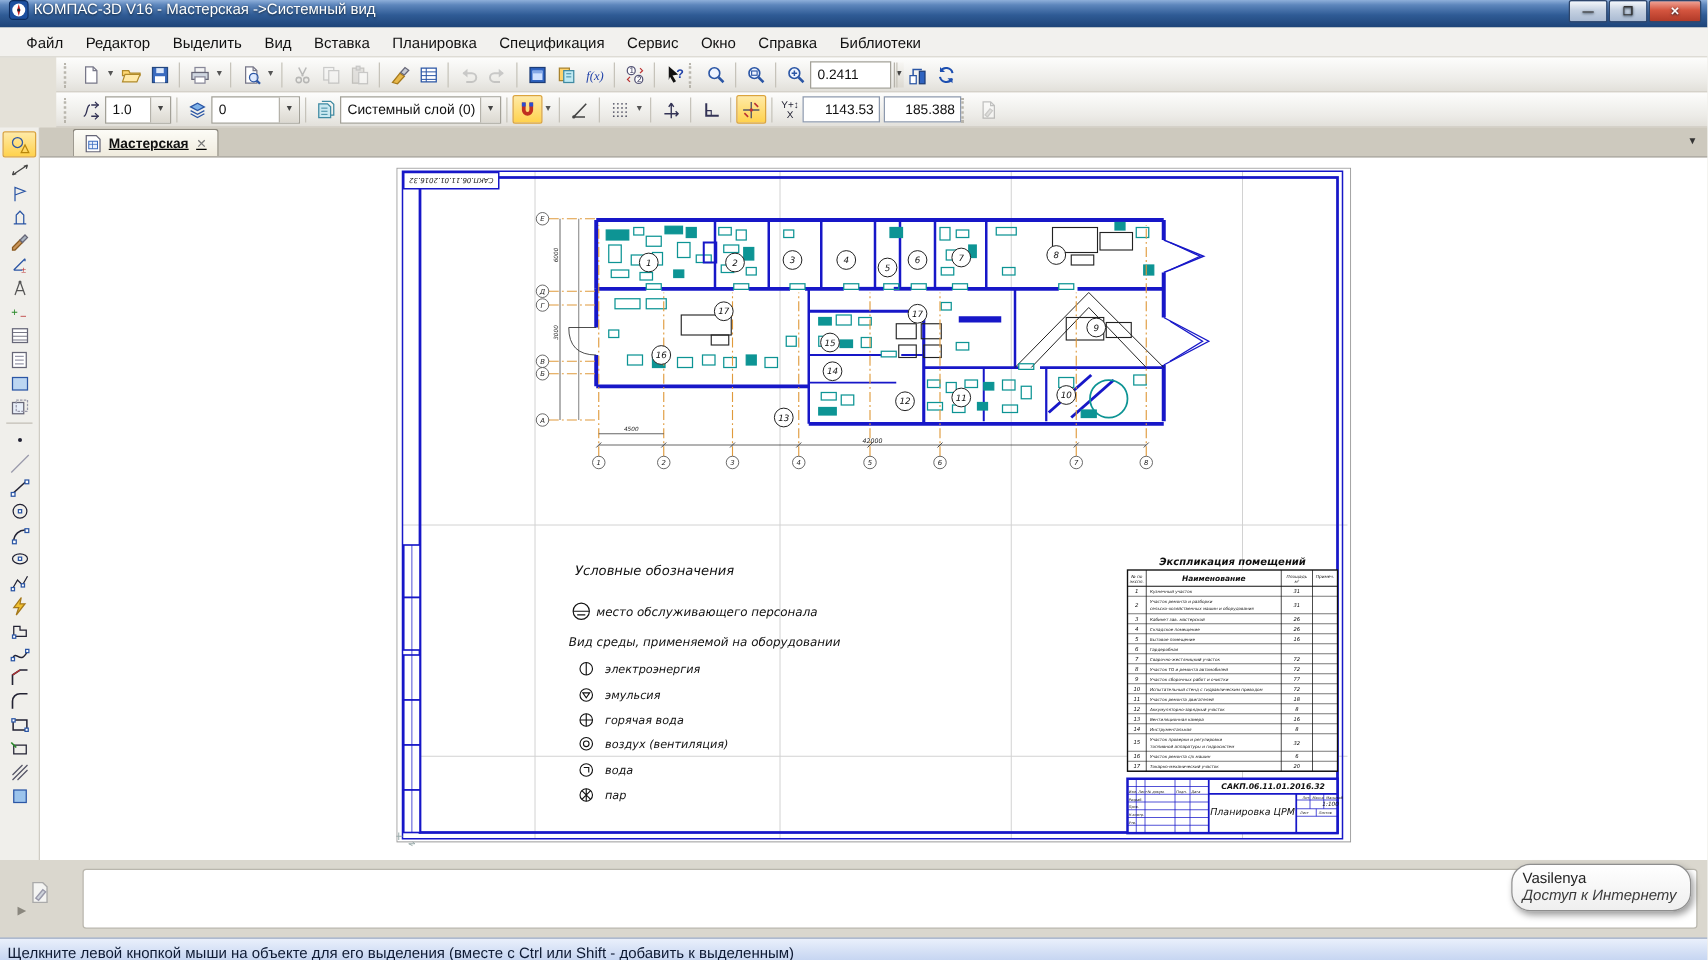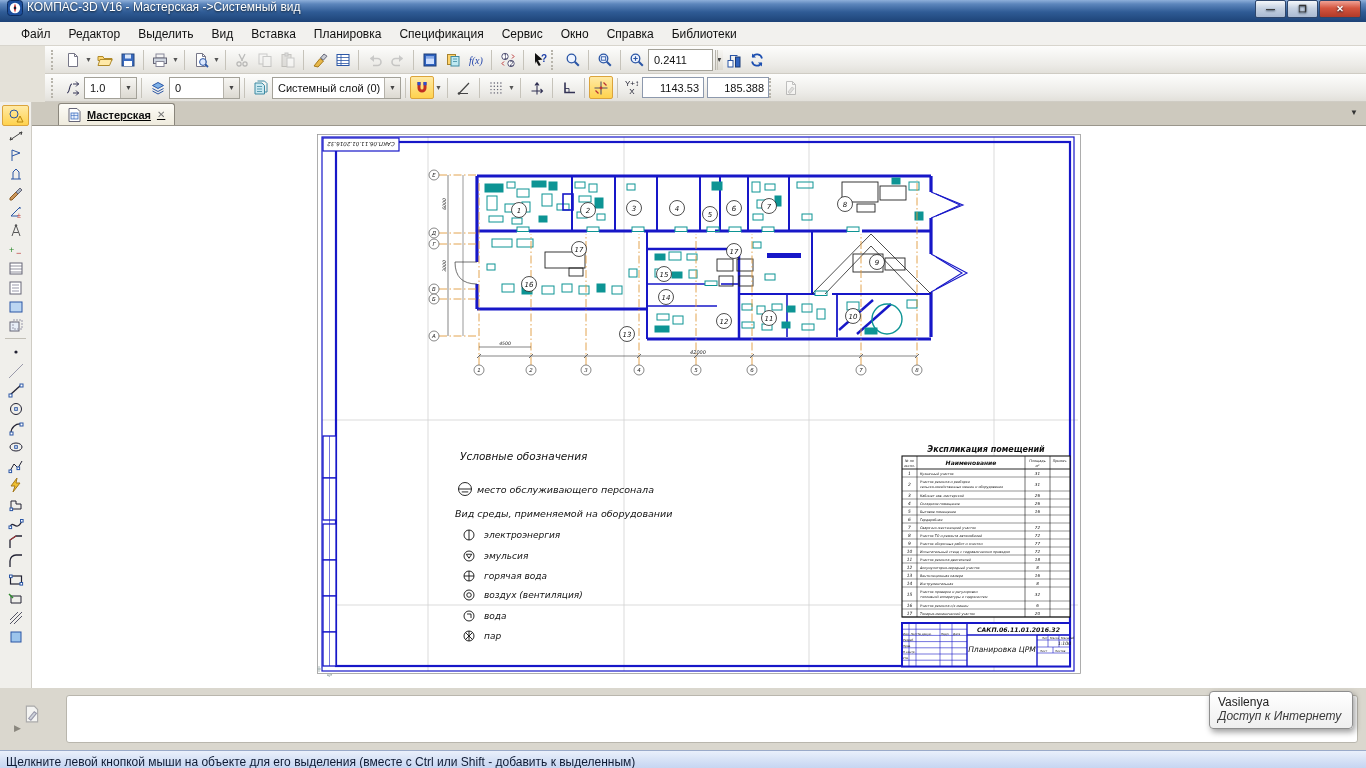--- a/index.html
+++ b/index.html
@@ -51,21 +51,21 @@
   .canvas{position:relative;background:#fff;flex:1;border-top:1px solid #9a968c;overflow:hidden;}
   .sheet{position:absolute;left:285px;top:8px;}
   
   .propbar{height:62px;background:#dad7ce;display:flex;align-items:center;padding:0 8px 0 4px;gap:6px;}
   .prop-left{width:56px;height:54px;display:flex;flex-direction:column;align-items:center;justify-content:center;color:#8a877e;}
   .prop-left .arr{font-size:9px;align-self:flex-start;margin-left:10px;}
   .msgstrip{flex:1;height:46px;background:#fff;border:1px solid #b9b6ad;border-radius:3px;}
   .statusbar{height:21px;background:linear-gradient(#eaf0fb,#cfdcf4 60%,#bfd0ef);border-top:1px solid #9aaac9;
     font-size:12px;color:#0e1a33;display:flex;align-items:center;padding-left:6px;}
   .notif{position:absolute;right:13px;bottom:39px;width:126px;background:linear-gradient(#ffffff,#efefef);
-    border:1px solid #8e8e8e;border-radius:4px;box-shadow:2px 3px 6px rgba(0,0,0,.4);padding:3px 8px 5px;font-size:12px;margin-left:16px;}
+    border:1px solid #8e8e8e;border-radius:15px;box-shadow:2px 3px 6px rgba(0,0,0,.4);padding:3px 8px 5px;font-size:12px;margin-left:16px;}
   .notif .t{color:#222;}
   .notif .s{font-style:italic;color:#3a3a3a;}
 </style>
 </head>
 <body>
 
 <div class="titlebar">
   <svg class="appico" viewBox="0 0 16 16">
     <rect x="0.5" y="0.5" width="15" height="15" rx="3" fill="#1d4f9e" stroke="#0d2c5e"></rect>
     <circle cx="8" cy="8" r="5.2" fill="#fff"></circle>

